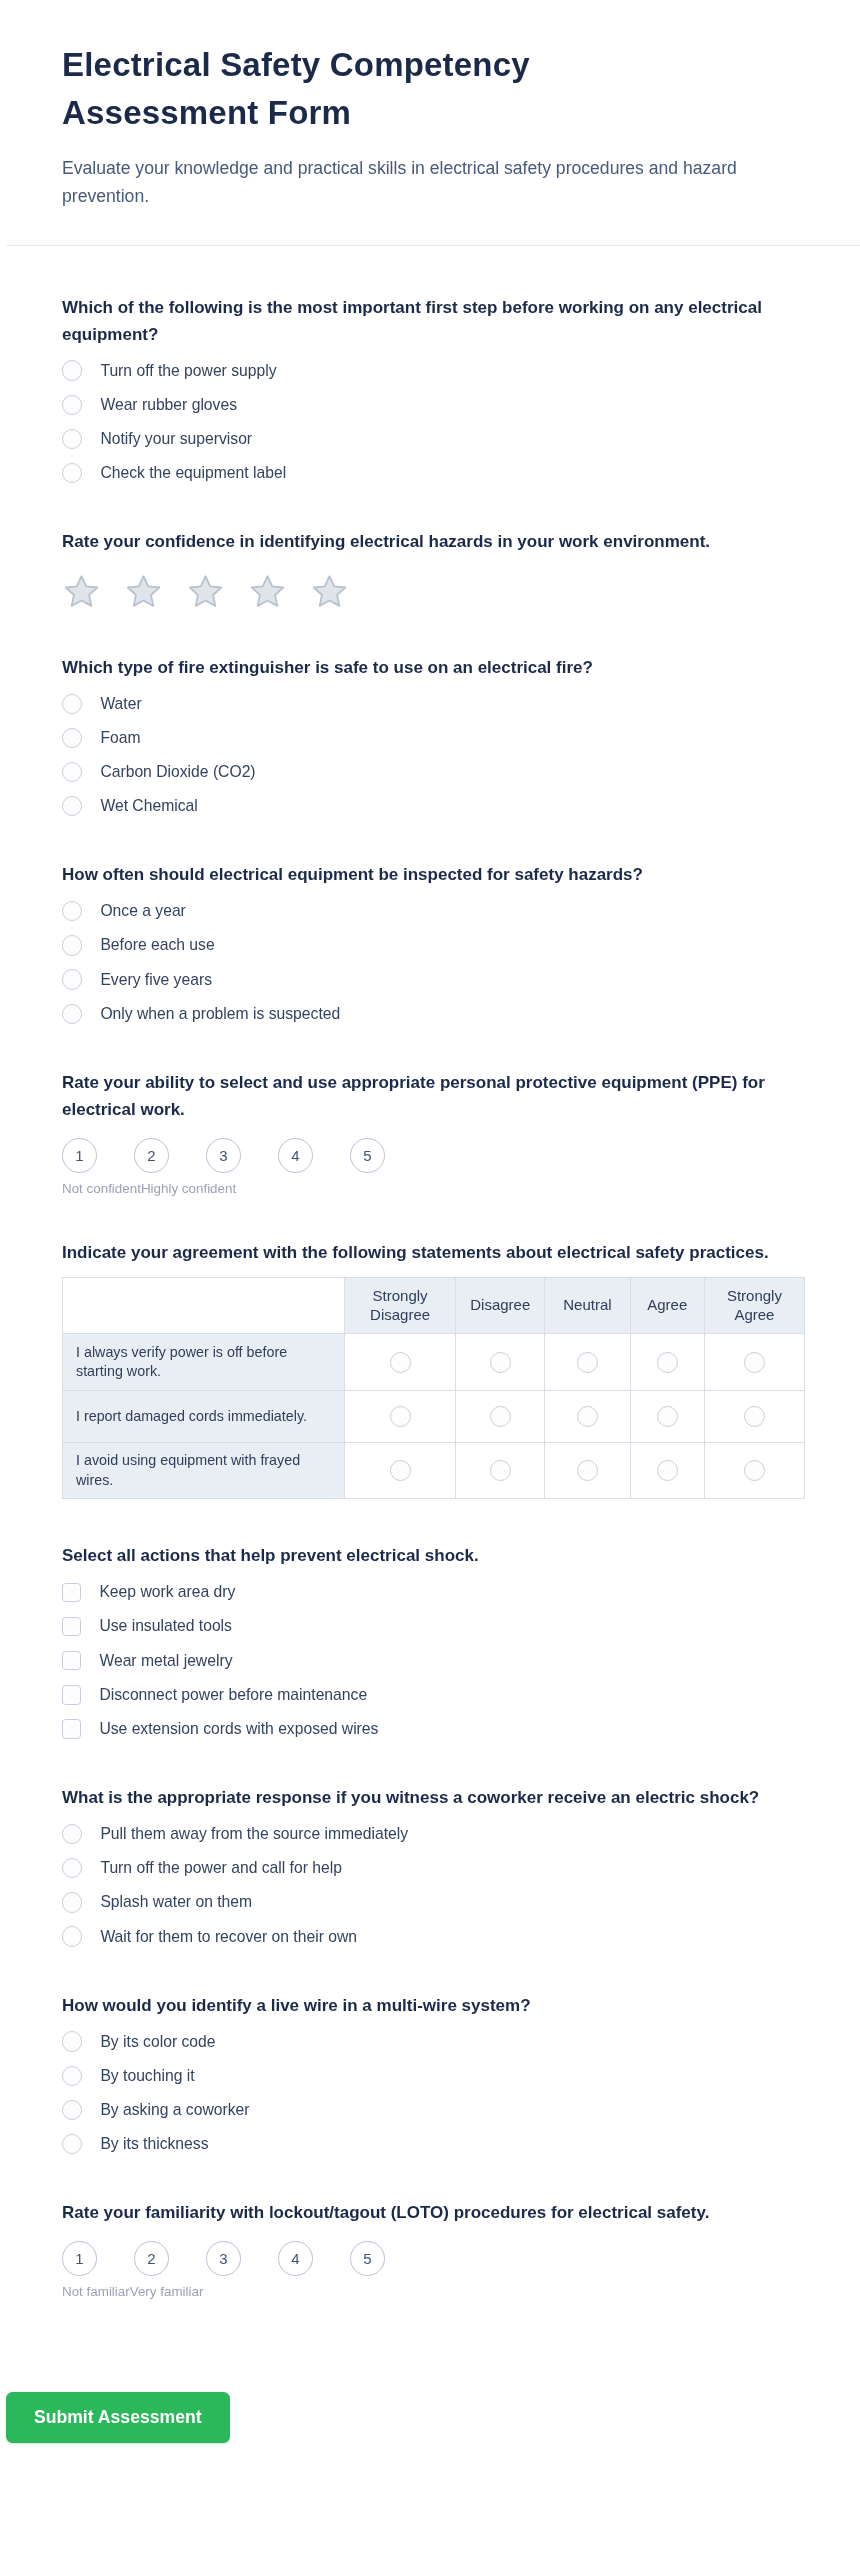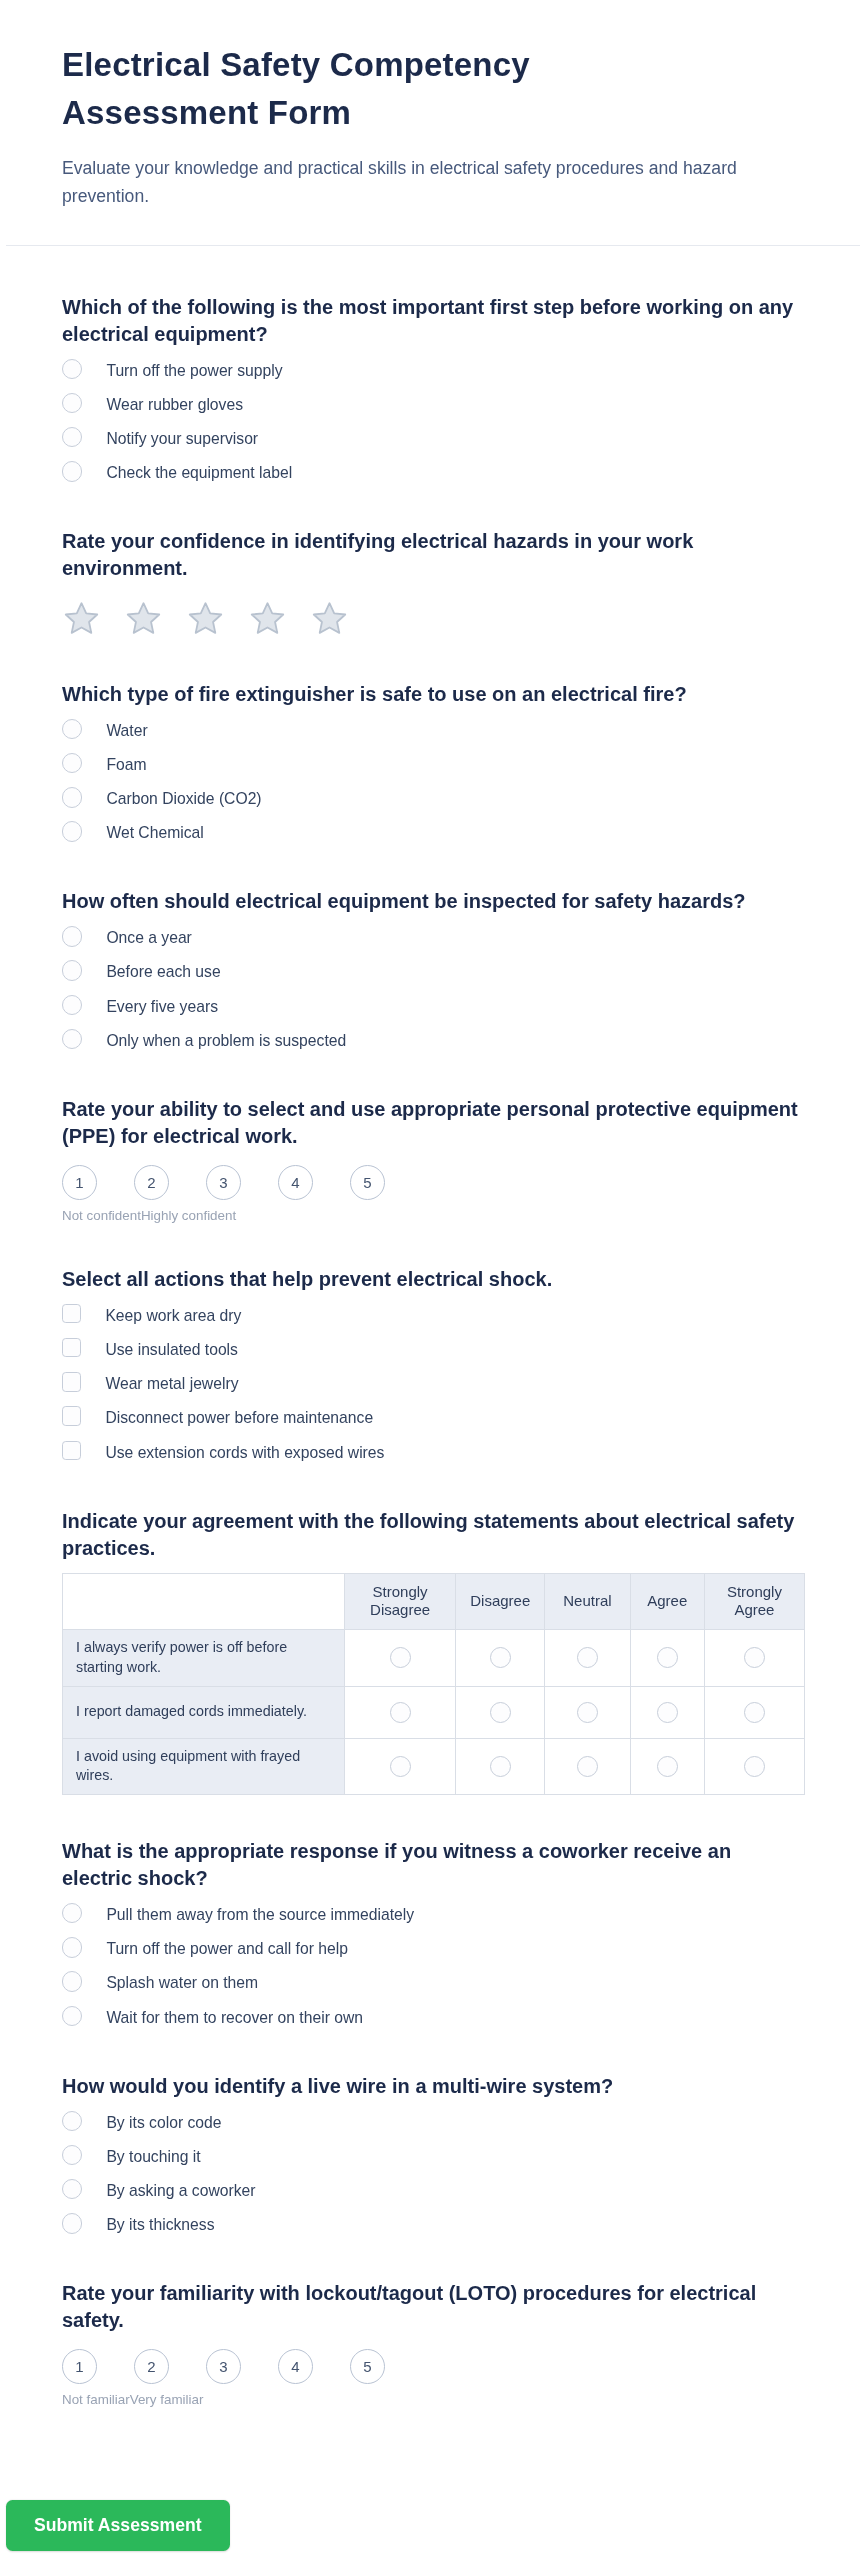--- a/index.html
+++ b/index.html
@@ -12,25 +12,25 @@
     margin: 0 0 16.7px; font-size: 33px; line-height: 48px; font-weight: 700;
     color: var(--title-navy, #1c2a4a); max-width: 592px; letter-spacing: 0.2px;
   }
   .subtitle { margin: 0; font-size: 17.6px; line-height: 28px; color: var(--subtitle-slate, #47597c); max-width: 705px; }
 
   .divider { height: 0.9px; background: #e6e9ef; width: 100%; }
 
   .main { padding: 48px 56px 0; }
   .question { margin-bottom: 43px; }
   .q-text {
-    font-size: 20px; font-weight: 700; line-height: 27px;
+    font-size: 17px; font-weight: 700; line-height: 27px;
     color: var(--title-navy, #22304f); margin: 0 0 11px; max-width: 740px;
   }
 
-  .option { display: flex; gap: 24px; margin-bottom: 10.2px; cursor: pointer; }
+  .option { display: flex; align-items: center; gap: 18px; margin-bottom: 10.2px; cursor: pointer; }
   .option-label { font-size: 15.7px; line-height: 24px; color: #33435f; }
   .radio {
     width: 20.4px; height: 20.4px; border: 1.4px solid var(--control-border, #c7ceda);
     border-radius: 50%; background: #fdfdfe; flex: none; display: inline-block;
   }
   .checkbox {
     width: 19.4px; height: 19.4px; border: 1.4px solid var(--control-border, #c7ceda);
     border-radius: 3.7px; background: #fdfdfe; flex: none; display: inline-block;
   }
 
@@ -183,43 +183,20 @@
             <button class="scale-circle">2</button>
             <button class="scale-circle">3</button>
             <button class="scale-circle">4</button>
             <button class="scale-circle">5</button>
           </div>
           <div class="scale-labels">
             <span class="scale-label">Not confident</span>
             <span class="scale-label">Highly confident</span>
           </div>
         </div>
-      </section>
-      <section class="question">
-        <div class="q-text">Select all actions that help prevent electrical shock.</div>
-        <label class="option">
-          <span class="checkbox"></span>
-          <span class="option-label">Keep work area dry</span>
-        </label>
-        <label class="option">
-          <span class="checkbox"></span>
-          <span class="option-label">Use insulated tools</span>
-        </label>
-        <label class="option">
-          <span class="checkbox"></span>
-          <span class="option-label">Wear metal jewelry</span>
-        </label>
-        <label class="option">
-          <span class="checkbox"></span>
-          <span class="option-label">Disconnect power before maintenance</span>
-        </label>
-        <label class="option">
-          <span class="checkbox"></span>
-          <span class="option-label">Use extension cords with exposed wires</span>
-        </label>
       </section>
       <section class="question">
         <div class="q-text">Indicate your agreement with the following statements about electrical safety practices.</div>
         <table class="matrix">
           <thead>
             <tr>
               <th class="corner"></th>
               <th class="col-head">Strongly Disagree</th>
               <th class="col-head">Disagree</th>
               <th class="col-head">Neutral</th>
@@ -279,20 +256,43 @@
                 <span class="radio"></span>
               </td>
               <td class="cell">
                 <span class="radio"></span>
               </td>
             </tr>
           </tbody>
         </table>
       </section>
       <section class="question">
+        <div class="q-text">Select all actions that help prevent electrical shock.</div>
+        <label class="option">
+          <span class="checkbox"></span>
+          <span class="option-label">Keep work area dry</span>
+        </label>
+        <label class="option">
+          <span class="checkbox"></span>
+          <span class="option-label">Use insulated tools</span>
+        </label>
+        <label class="option">
+          <span class="checkbox"></span>
+          <span class="option-label">Wear metal jewelry</span>
+        </label>
+        <label class="option">
+          <span class="checkbox"></span>
+          <span class="option-label">Disconnect power before maintenance</span>
+        </label>
+        <label class="option">
+          <span class="checkbox"></span>
+          <span class="option-label">Use extension cords with exposed wires</span>
+        </label>
+      </section>
+      <section class="question">
         <div class="q-text">What is the appropriate response if you witness a coworker receive an electric shock?</div>
         <label class="option">
           <span class="radio"></span>
           <span class="option-label">Pull them away from the source immediately</span>
         </label>
         <label class="option">
           <span class="radio"></span>
           <span class="option-label">Turn off the power and call for help</span>
         </label>
         <label class="option">

